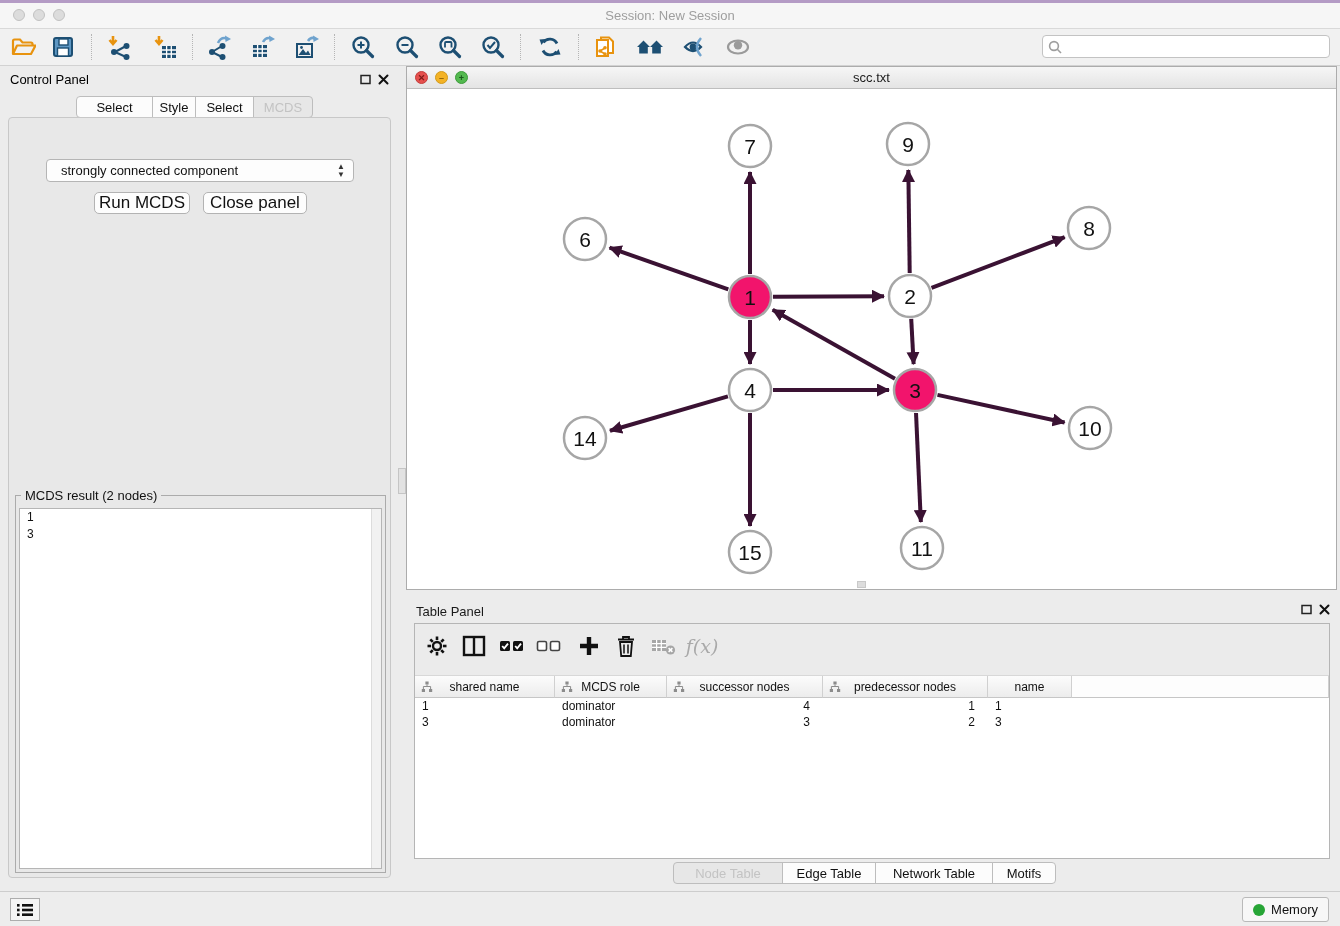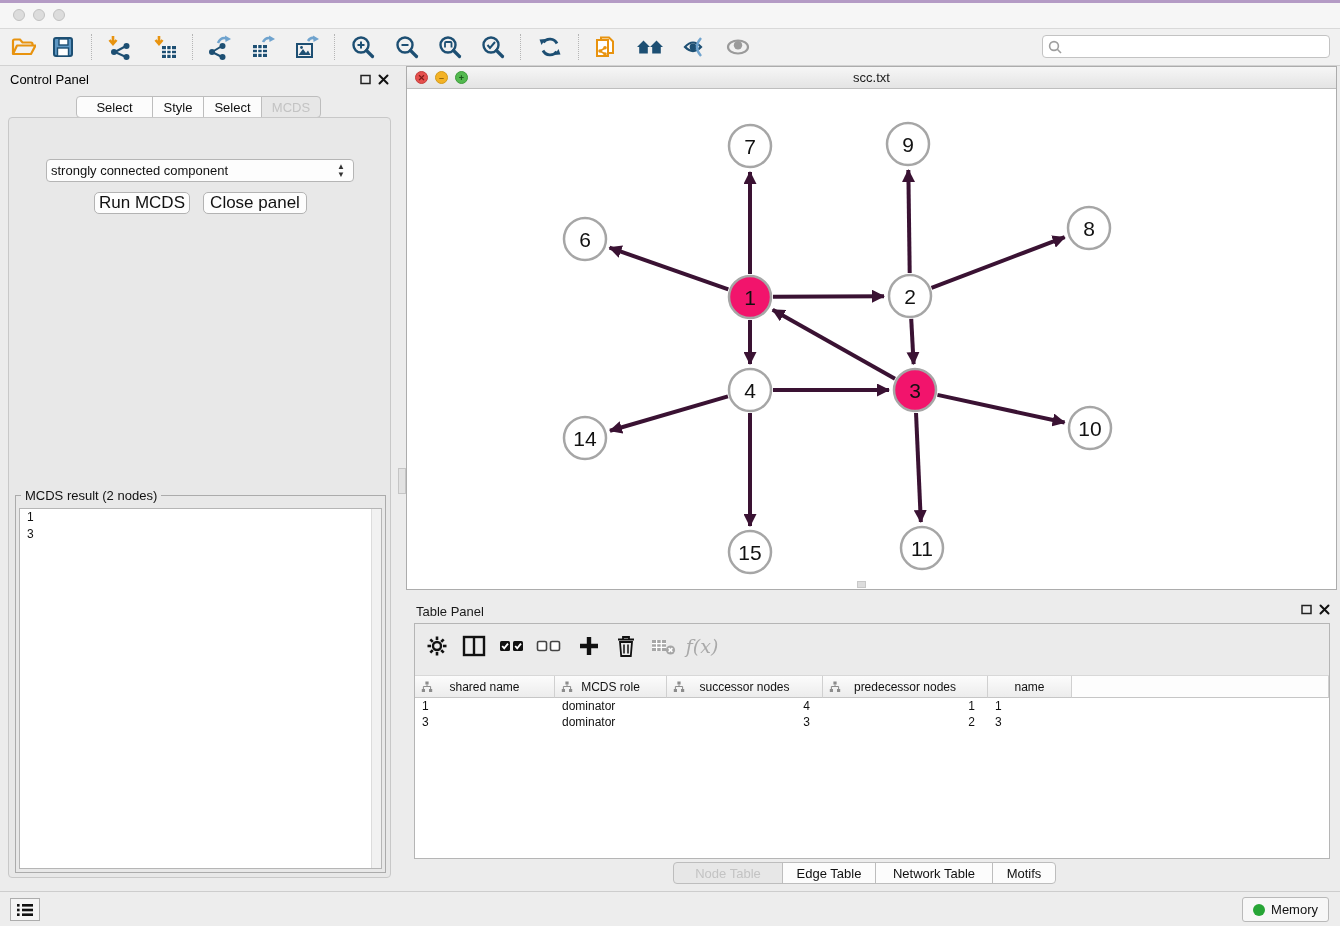--- a/index.html
+++ b/index.html
@@ -21,21 +21,21 @@
   
   .cp-title{position:absolute;left:10px;top:72px;font-size:13px;color:#000000}
   .panel-ico{position:absolute;cursor:default}
   .cp-body{position:absolute;left:8px;top:117px;width:383px;height:761px;background:#E8E8E8;border:1px solid #C8C8C8;border-radius:4px;box-sizing:border-box}
   .seg{position:absolute;display:flex}
   .seg .tab{background:#FCFCFC;border:1px solid #BDBDBD;margin-left:-1px;height:22px;line-height:21px;font-size:13px;color:#111;text-align:center;box-sizing:border-box}
   .seg .tab:first-child{border-radius:4px 0 0 4px;margin-left:0}
   .seg .tab:last-child{border-radius:0 4px 4px 0}
   .seg .tab.ghost{background:#E7E7E7;color:#C3C3C3}
   .opt-label{position:absolute;left:0;top:19px;width:100%;text-align:center;font-size:13px;color:#111}
-  .dropdown{position:absolute;left:37px;top:41px;width:308px;height:23px;background:#FDFDFD;border:1px solid #B5B5B5;border-radius:4px;box-sizing:border-box;font-size:13px;color:#111;line-height:21px;padding-left:4px}
+  .dropdown{position:absolute;left:37px;top:41px;width:308px;height:23px;background:#FDFDFD;border:1px solid #B5B5B5;border-radius:4px;box-sizing:border-box;font-size:13px;color:#111;line-height:21px;padding-left:14px}
   .dd-arrows{position:absolute;right:8px;top:3px;font-size:8px;line-height:8px;color:#333;text-align:center}
   .btn{position:absolute;top:74px;height:22px;background:#FDFDFD;border:1px solid #B3B3B3;border-radius:5px;box-sizing:border-box;font-size:17px;color:#111;text-align:center;line-height:20px}
   .fieldset{position:absolute;left:6px;top:377px;width:371px;height:378px;border:1px solid #ABABAB;box-sizing:border-box}
   .fieldset .legend{position:absolute;left:5px;top:-8px;background:#E8E8E8;padding:0 4px;font-size:13px;color:#111}
   .result-list{position:absolute;left:3px;top:12px;width:363px;height:361px;background:#fff;border:1px solid #B5B5B5;box-sizing:border-box;font-size:12px;color:#111}
   .result-list .line{padding:1px 0 1px 7px;line-height:15px}
   .result-scroll{position:absolute;right:0;top:0;width:10px;height:100%;background:#F1F1F1;border-left:1px solid #DCDCDC;box-sizing:border-box}
 
   
   .netwin{position:absolute;left:406px;top:66px;width:931px;height:524px;background:#fff;border:1px solid #ACACAC;box-sizing:border-box}
@@ -69,20 +69,21 @@
   .mem-btn{position:absolute;right:11px;top:5px;height:25px;background:#F7F7F7;border:1px solid #B9B9B9;border-radius:3px;box-sizing:border-box;display:flex;align-items:center;gap:6px;padding:0 10px;font-size:13px;color:#111}
   .mem-dot{width:12px;height:12px;border-radius:50%;background:#27A536}
 </style>
 </head>
 <body>
 
 <div class="titlebar">
   <div class="tl" style="left:13px"></div>
   <div class="tl" style="left:33px"></div>
   <div class="tl" style="left:53px"></div>
+  <div class="win-title">Session: New Session</div>
 </div>
 
 <div class="toolbar">
   <div class="tbtn" style="left:6px">
     <svg width="26" height="26" viewBox="0 0 26 26">
       <path d="M3 20 V7 a1.5 1.5 0 0 1 1.5-1.5 H10 l2.5 3 h8.5 a1.5 1.5 0 0 1 1.5 1.5 V12" fill="none" stroke="#E8930F" stroke-width="2.2"></path>
       <path d="M3 20 L7 11.5 H25.5 L21 20 Z" fill="none" stroke="#E8930F" stroke-width="2.2" stroke-linejoin="round"></path>
     </svg>
   </div>
   <div class="tbtn" style="left:46px">
@@ -220,21 +221,21 @@
 <div class="cp-title">Control Panel</div>
 <svg class="panel-ico" style="left:360px;top:74px" width="11" height="11" viewBox="0 0 11 11">
   <rect x="1" y="1.5" width="9" height="8" fill="none" stroke="#222" stroke-width="1.5"></rect>
 </svg>
 <svg class="panel-ico" style="left:378px;top:74px" width="11" height="11" viewBox="0 0 11 11">
   <path d="M1.5 1.5 L9.5 9.5 M9.5 1.5 L1.5 9.5" stroke="#111" stroke-width="2" stroke-linecap="round"></path>
 </svg>
 
 <div class="seg" style="left:76px;top:96px">
   <div class="tab" style="width:77px">Select</div>
-  <div class="tab" style="width:52px">Style</div>
+  <div class="tab" style="width:44px">Style</div>
   <div class="tab" style="width:59px">Select</div>
   <div class="tab ghost" style="width:60px">MCDS</div>
 </div>
 
 <div class="cp-body">
   <div class="dropdown">
     <span>strongly connected component</span>
     <div class="dd-arrows">▲<br>▼</div>
   </div>
   <div class="btn" style="left:85px;width:96px">Run MCDS</div>

